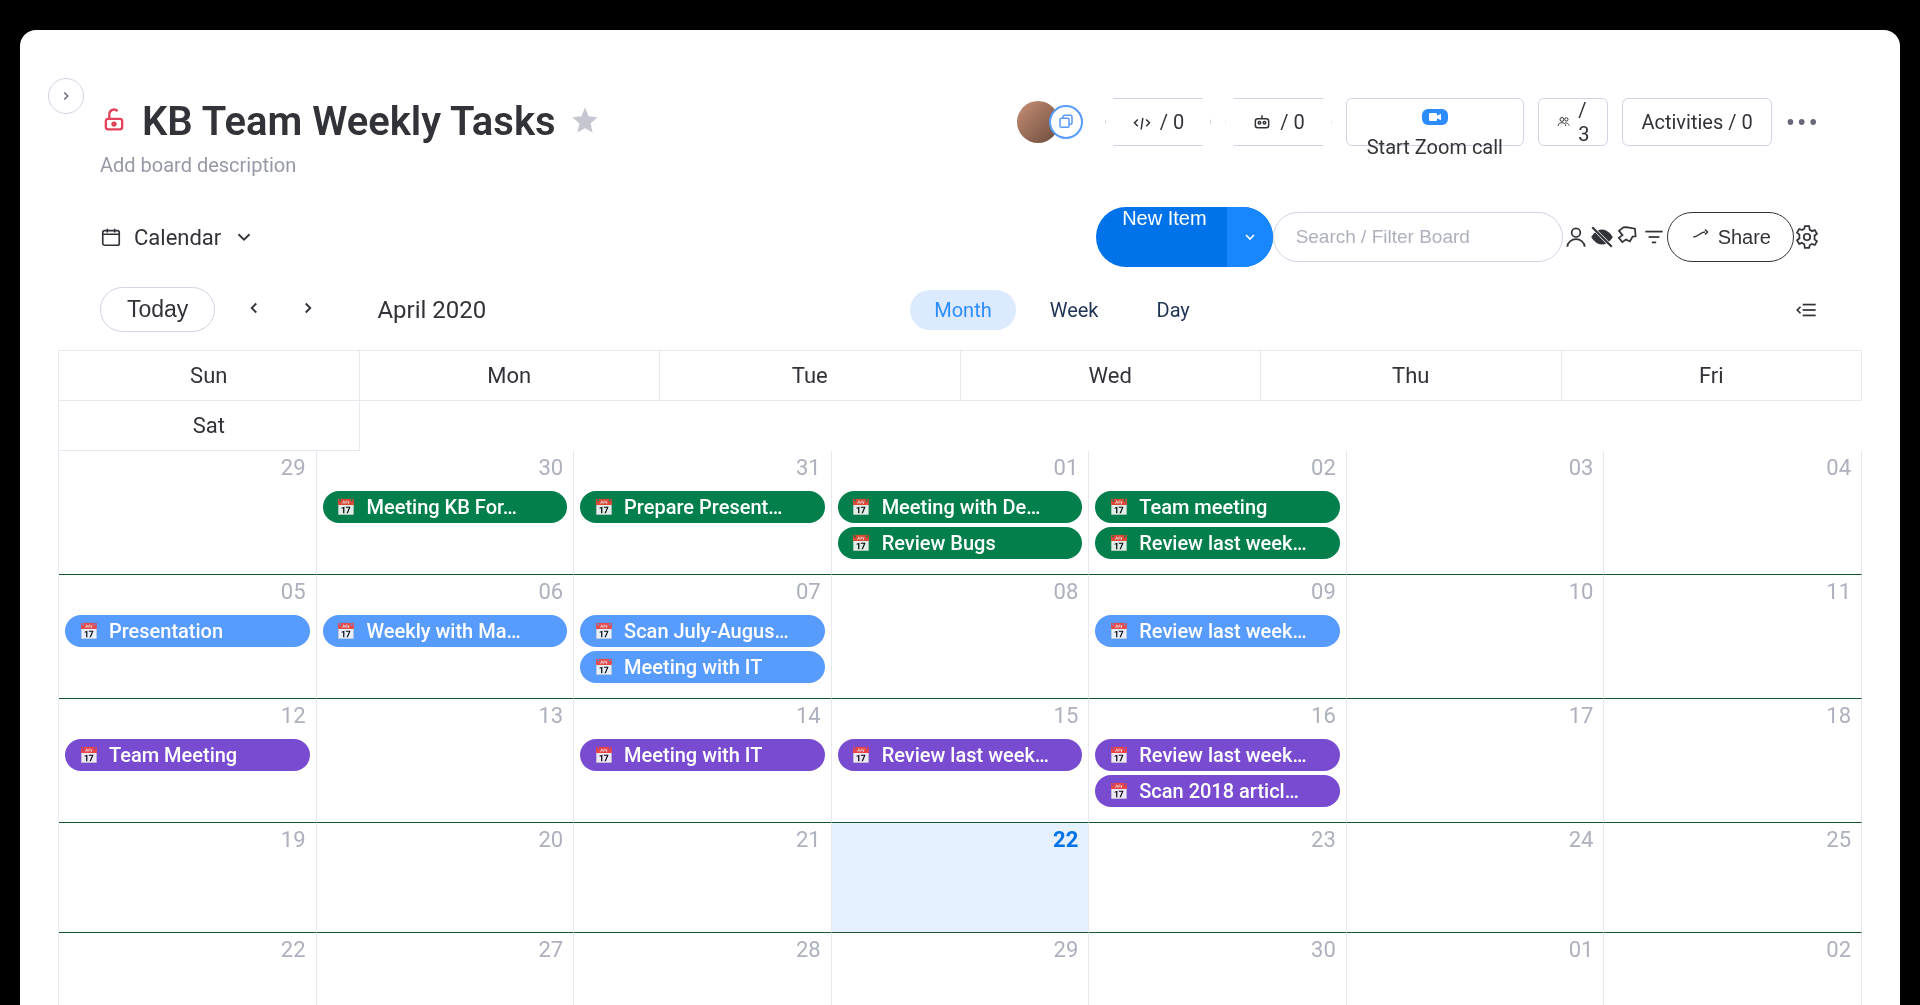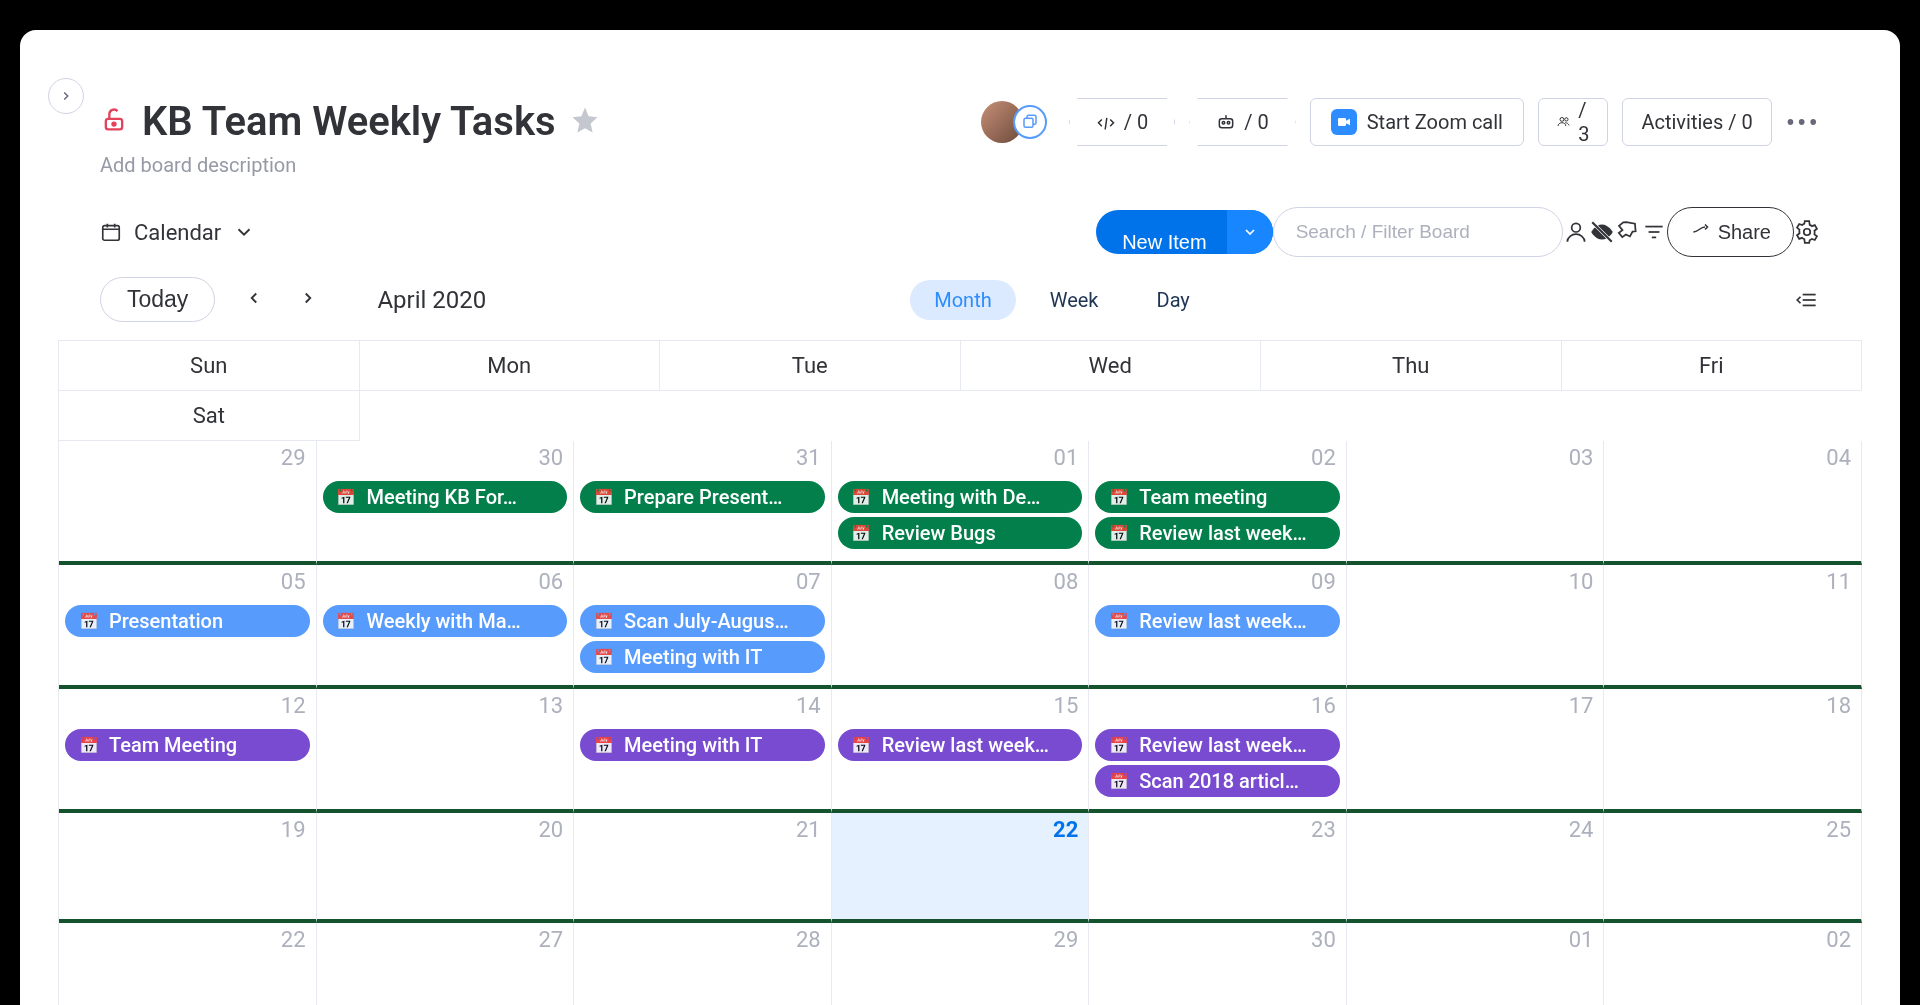--- a/index.html
+++ b/index.html
@@ -77,20 +77,21 @@
   cursor:pointer; background:#fff;
   height:48px;
 }
 .hex-btn.poly { clip-path: polygon(8% 0, 92% 0, 100% 50%, 92% 100%, 8% 100%, 0 50%); border-radius:0; padding:10px 26px;}
 .hex-btn svg { width:20px;height:20px; }
 .zoom-btn {
   border:1px solid #d0d4e4; border-radius:6px;
   padding:10px 20px; display:flex;align-items:center;gap:10px;
   font-size:20px; color:#323338; cursor:pointer; background:#fff;
   height:48px;
+  flex-direction:column;
 }
 .zoom-dot { width:26px;height:26px;border-radius:6px;background:#2d8cff;display:flex;align-items:center;justify-content:center;}
 .zoom-dot svg{width:16px;height:16px;fill:#fff;}
 .pill-btn {
   border:1px solid #d0d4e4; border-radius:6px;
   padding:10px 18px; display:flex;align-items:center;gap:8px;
   font-size:20px; color:#323338; cursor:pointer; background:#fff;
   height:48px;
 }
 .more-dots { font-size: 28px; color:#676879; cursor:pointer; letter-spacing:2px; }
@@ -102,22 +103,22 @@
 }
 .view-select {
   display:flex;align-items:center;gap:12px;
   font-size:22px;color:#323338;cursor:pointer;
 }
 .view-select svg{width:22px;height:22px;}
 .spacer{flex:1;}
 .new-item-btn{
   background:#0073ea;border:none;border-radius:30px;
   color:#fff;font-size:20px;font-weight:500;
-  padding:0 0 0 26px;height:44px;
-  display:flex;align-items:flex-end;cursor:pointer;
+  padding:0 0 0 26px;height:60px;
+  display:flex;align-items:flex-start;cursor:pointer;
 }
 .new-item-btn .nidrop{
   background:#1786ff;height:100%;width:46px;margin-left:20px;
   border-radius:0 30px 30px 0;
   display:flex;align-items:center;justify-content:center;
 }
 .search-input{
   border:1px solid #d0d4e4;border-radius:30px;
   height:50px;width:290px;padding:0 22px;
   font-size:19px;color:#676879;
@@ -159,21 +160,21 @@
   border-left:1px solid #e6e9ef;
 }
 .dayheaders{display:grid;grid-template-columns:repeat(6,1fr);}
 .dayheader{
   border-right:1px solid #e6e9ef;border-bottom:1px solid #e6e9ef;
   text-align:center;padding:12px 0;font-size:22px;color:#323338;
 }
 .weeks{}
 .week{display:grid;grid-template-columns:repeat(7,1fr);}
 .cell{
-  border-right:1px solid #e6e9ef;border-bottom:4px solid #14532d;
+  border-right:1px solid #e6e9ef;border-bottom:1px solid #14532d;
   min-height:124px;position:relative;padding:4px 6px 6px 6px;
 }
 .week:nth-last-child(-n+2) .cell{min-height:110px;}
 .daynum{
   position:absolute;top:4px;right:10px;
   font-size:22px;color:#adb0bd;
 }
 .daynum.today{color:#0073ea;font-weight:700;}
 .cell.today-cell{background:#e5f1ff;}
 .events{margin-top:36px;display:flex;flex-direction:column;gap:4px;}

